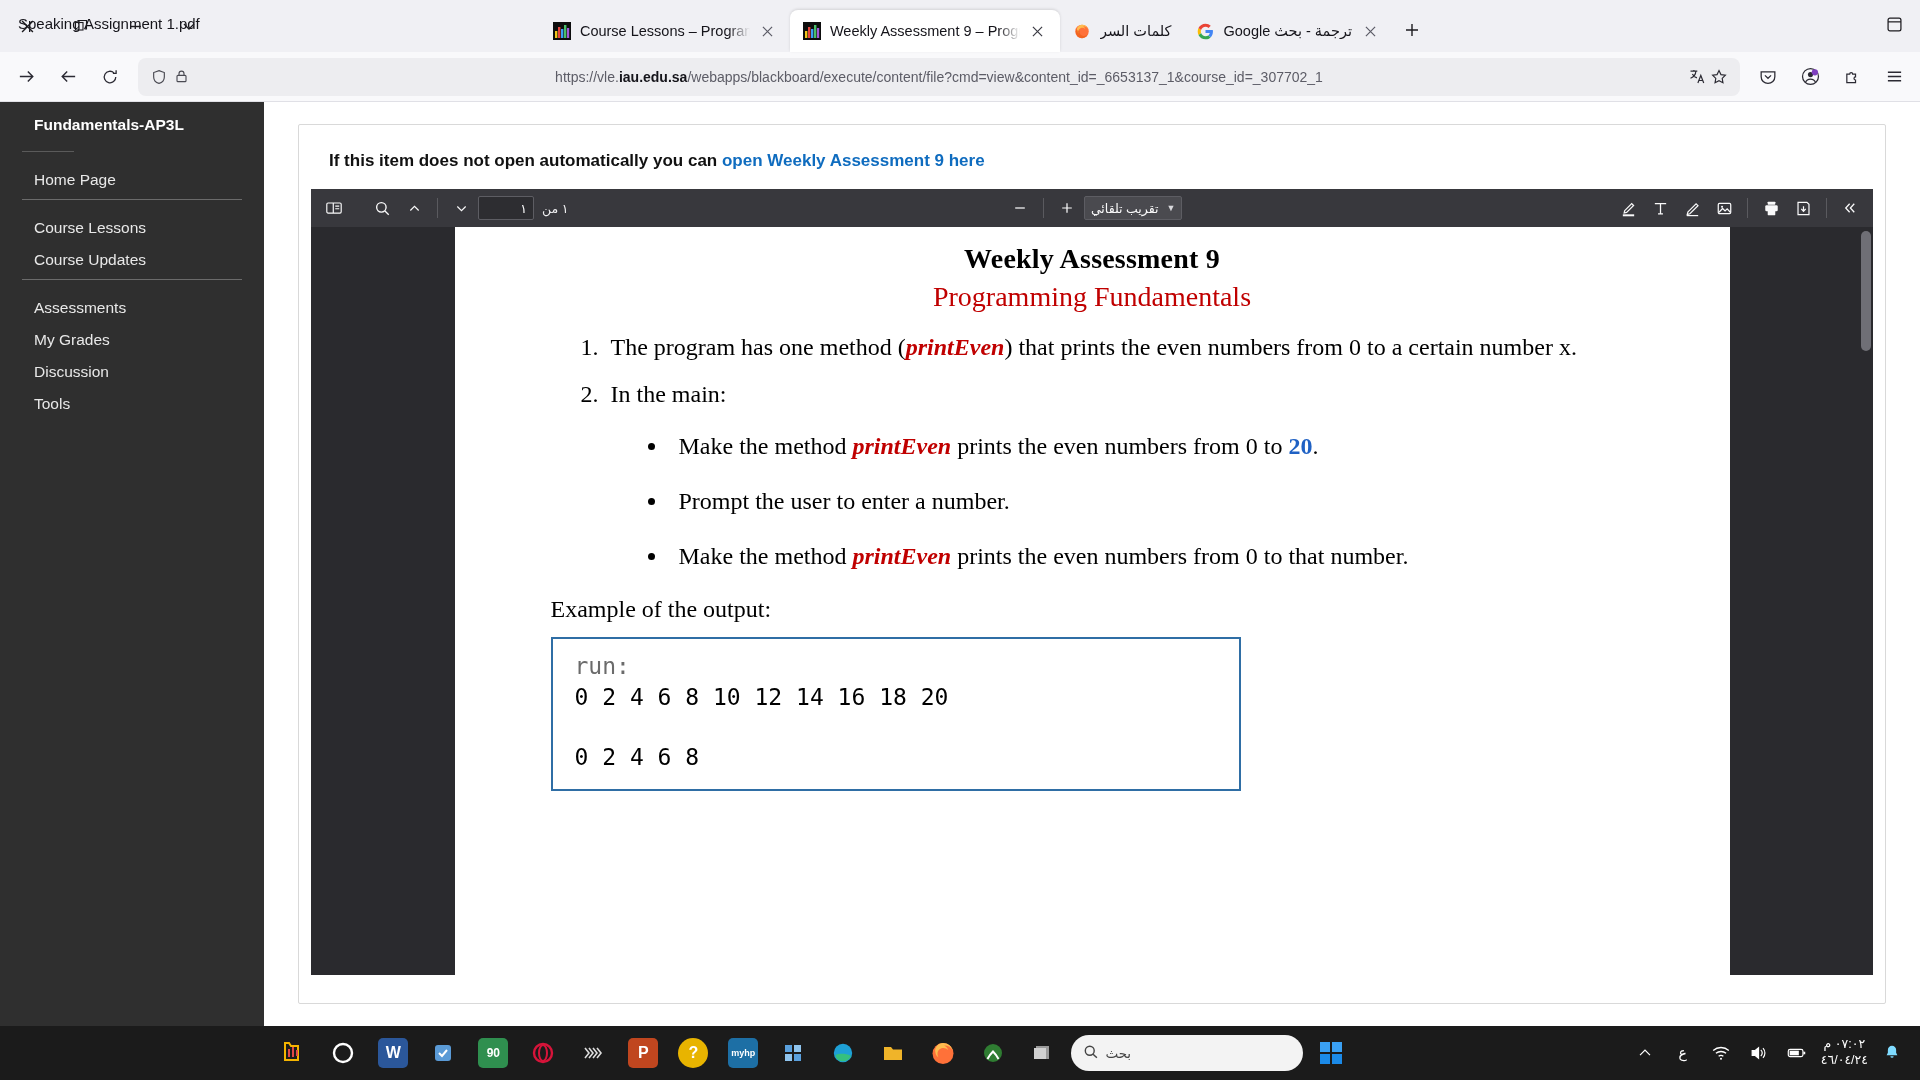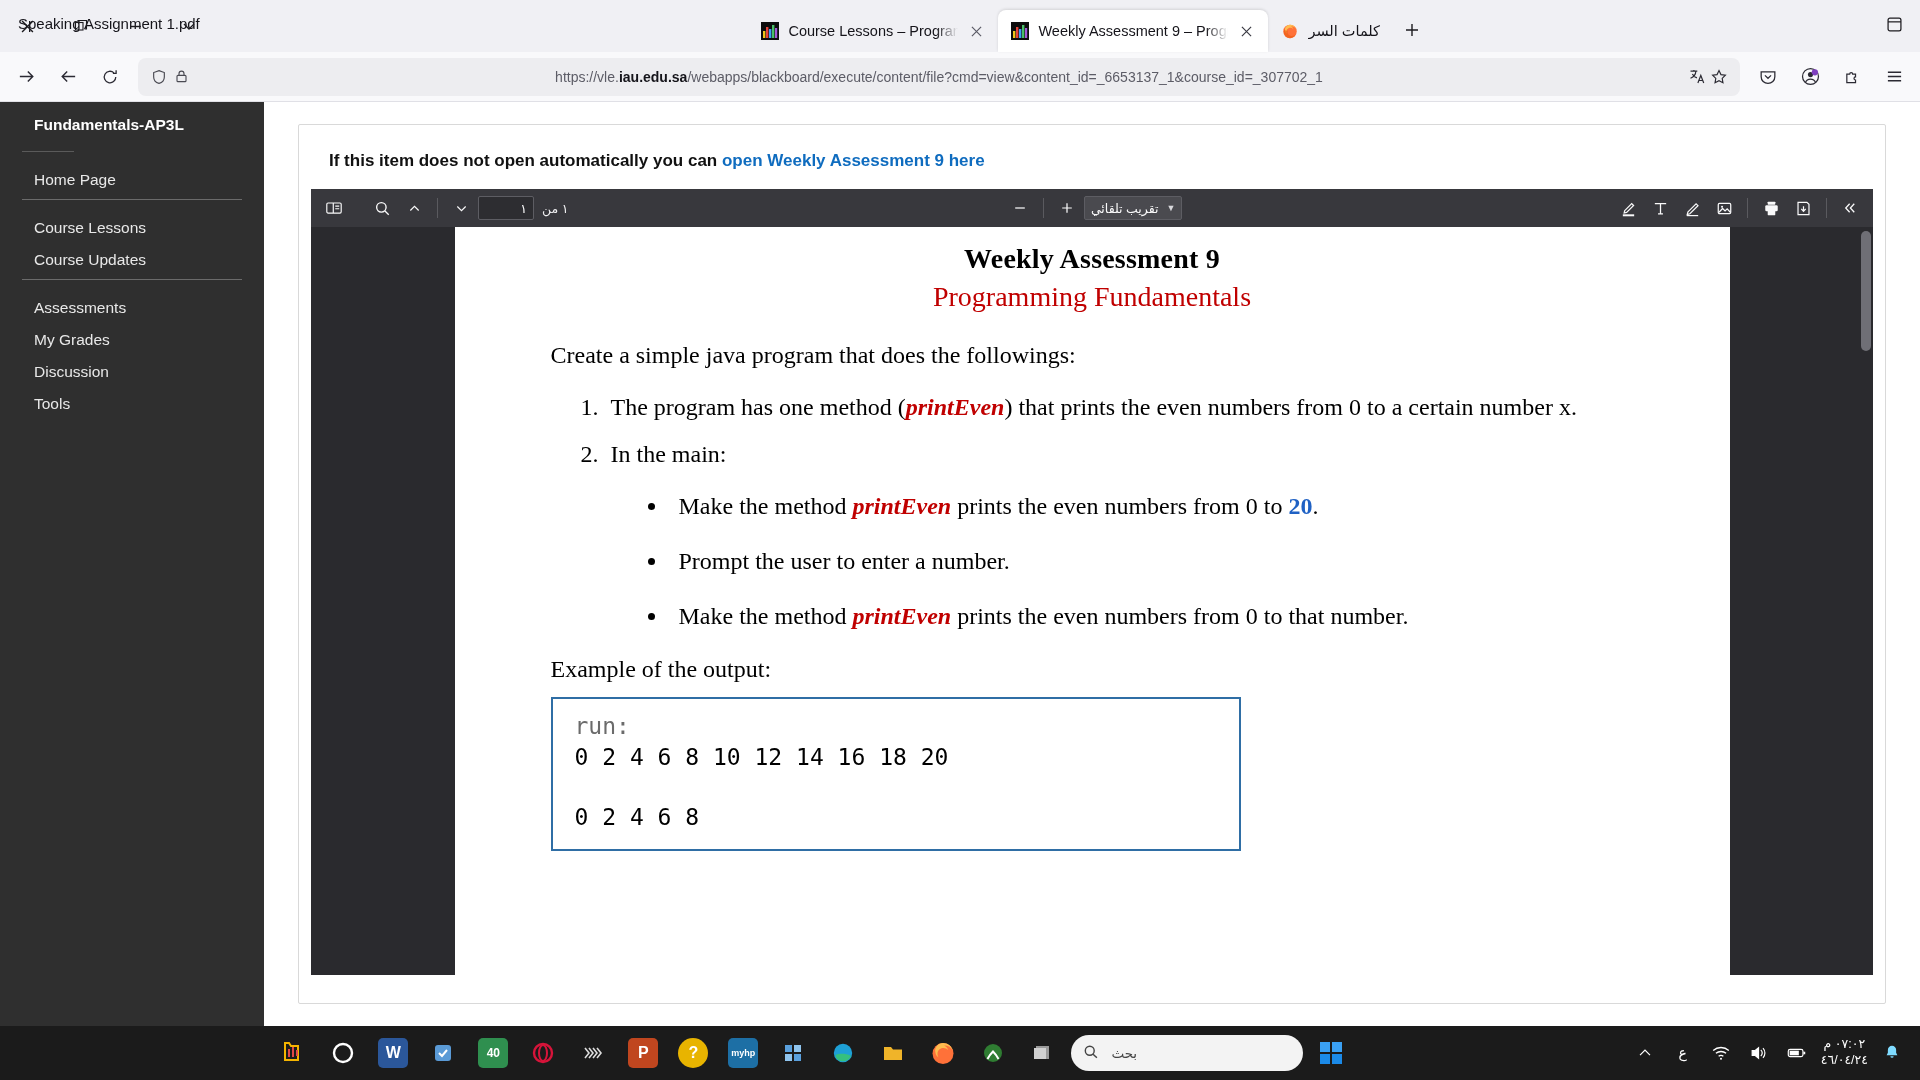--- a/index.html
+++ b/index.html
@@ -96,21 +96,21 @@
   .taskbar{height:54px;background:#1b1b1b;display:flex;align-items:center;direction:rtl;padding:0 6px;gap:4px;}
   .tb-left{display:flex;align-items:center;gap:10px;direction:rtl;padding:0 8px;}
   .tray-clock{font-size:12.5px;line-height:1.25;color:#fff;text-align:center;direction:rtl;}
   .tray-ic{width:28px;height:28px;display:flex;align-items:center;justify-content:center;color:#fff;}
   .tb-center{flex:1 1 auto;display:flex;align-items:center;justify-content:center;gap:6px;direction:ltr;}
   .app{width:44px;height:44px;border-radius:6px;display:flex;align-items:center;justify-content:center;
        position:relative;}
   .app .glyph{width:30px;height:30px;border-radius:5px;display:flex;align-items:center;justify-content:center;
               font-size:16px;font-weight:700;color:#fff;font-family:"Liberation Sans",sans-serif;}
   .searchbox{width:232px;height:36px;background:#f3f3f3;border-radius:18px;display:flex;align-items:center;
-             direction:rtl;justify-content:flex-end;gap:12px;padding:7px 12px;color:#444;font-size:13.5px;}
+             direction:rtl;justify-content:flex-end;gap:6px;padding:7px 12px;color:#444;font-size:13.5px;}
   .winlogo{width:22px;height:22px;display:grid;grid-template-columns:1fr 1fr;grid-template-rows:1fr 1fr;gap:2px;}
   .winlogo i{display:block;background:#3aa0f3;}
   .winlogo i:nth-child(3),.winlogo i:nth-child(4){background:#1b8ae8;}
 </style>
 </head>
 <body>
 
 <div class="browser">
 
   <div class="tabstrip">
@@ -140,20 +140,36 @@
     </div>
 
     <div style="width:480px;"></div>
 
     <div class="newtab">
       <svg width="16" height="16" viewBox="0 0 16 16">
           <path d="M8 2v12M2 8h12" stroke="#1c1b1f" stroke-width="1.4"></path>
         </svg>
     </div>
 
+    <div class="tab">
+      <div class="tclose">
+        <svg width="11" height="11" viewBox="0 0 12 12">
+            <path d="M1 1L11 11M11 1L1 11" stroke="#5b5b66" stroke-width="1.3"></path>
+          </svg>
+      </div>
+      <div class="tlabel rtl">ترجمة - بحث Google</div>
+      <div class="favicon">
+        <svg width="17" height="17" viewBox="0 0 48 48">
+          <path fill="#4285F4" d="M45 24c0-1.6-.1-2.7-.4-4H24v8h12c-.3 2-1.6 5-4.5 7l7 5.4C42.6 36.6 45 30.9 45 24z"></path>
+          <path fill="#34A853" d="M24 46c6 0 11-2 14.6-5.4l-7-5.4C29.7 36.4 27.1 37.2 24 37.2c-5.8 0-10.7-3.9-12.5-9.2l-7.3 5.6C7.9 41.2 15.3 46 24 46z"></path>
+          <path fill="#FBBC05" d="M11.5 28c-.5-1.4-.8-2.9-.8-4s.3-2.6.7-4l-7.3-5.6C2.8 17.3 2 20.6 2 24s.8 6.7 2.2 9.6l7.3-5.6z"></path>
+          <path fill="#EA4335" d="M24 10.8c3.3 0 6.2 1.1 8.5 3.3l6.3-6.3C35 4.2 30 2 24 2 15.3 2 7.9 6.8 4.2 14.4l7.3 5.6C13.3 14.7 18.2 10.8 24 10.8z"></path>
+        </svg>
+      </div>
+    </div>
 
     <div class="tab" style="min-width:0;max-width:170px;">
       <div class="tlabel rtl">كلمات السر</div>
       <div class="favicon">
         <svg width="18" height="18" viewBox="0 0 24 24">
           <circle cx="12" cy="12.5" r="9" fill="#ff7139"></circle>
           <path d="M12 3.5c4.2 0 7.5 2.6 8.4 6.4-1.4-3-4.3-4.6-7.4-4.3 1.9.9 3 2.3 3.4 3.9-1.4-1.6-3.6-2.3-5.8-1.5-2.4.9-3.6 3-3.3 5.2.2 1.6 1 2.6 1 2.6-1.6-.8-2.6-2.4-2.8-4.2C4.4 7.6 7.8 3.5 12 3.5z" fill="#ffbd4f"></path>
           <path d="M5 9.2c-.9 1.3-1.4 2.9-1.3 4.6C4 18.5 7.8 21.8 12.3 21.6c3.6-.2 6.5-2.6 7.5-5.8-1.3 2-3.4 3.2-5.9 3-3-.3-5.1-2.5-5.2-5 0-1.4.6-2.4.6-2.4-1.6.5-3.1 1-4.3-2.2z" fill="#e8590c" opacity=".55"></path>
         </svg>
       </div>
@@ -398,21 +414,20 @@
                   <path d="M9.2 4.4v11.2M11.4 8h4.4M11.4 10.8h4.4"></path>
               </svg>
             </div>
           </div>
 
           <div class="pdf-stage">
             <div class="pdf-page">
               <div class="pdf-inner">
                 <div class="doc-h1">Weekly Assessment 9</div>
                 <div class="doc-h2">Programming Fundamentals</div>
-                <div class="doc-p">Create a simple java program that does the followings:</div>
 
                 <ol class="doc-ol">
                   <li>
                     <span>The program has one method (</span><span class="bi-red">printEven</span><span>) that prints the even numbers from 0 to a certain number x.</span>
                   </li>
                   <li>
                     <span>In the main:</span>
                     <ul class="doc-ul">
                       <li>
                         <span>Make the method </span><span class="bi-red">printEven</span><span> prints the even numbers from 0 to </span><span class="b-blue">20</span><span>.</span>
@@ -503,21 +518,21 @@
     <div class="app">
         <div class="glyph" style="background:#2b579a;">W</div>
       </div>
     <div class="app">
       <svg width="26" height="26" viewBox="0 0 26 26">
           <rect x="5" y="5" width="16" height="16" rx="3" fill="#5a9ad6"></rect>
           <path d="M9 13l3 3 5-6" stroke="#fff" stroke-width="2" fill="none"></path>
         </svg>
     </div>
     <div class="app">
-        <div class="glyph" style="background:#2f8f4f;font-size:12px;">40</div>
+        <div class="glyph" style="background:#2f8f4f;font-size:12px;">90</div>
       </div>
     <div class="app">
       <svg width="26" height="26" viewBox="0 0 26 26">
           <ellipse cx="13" cy="13" rx="9" ry="9" fill="none" stroke="#d7143a" stroke-width="2.4"></ellipse>
           <ellipse cx="13" cy="13" rx="4" ry="8" fill="none" stroke="#d7143a" stroke-width="2"></ellipse>
         </svg>
     </div>
     <div class="app">
       <svg width="26" height="26" viewBox="0 0 26 26" fill="none" stroke="#ddd" stroke-width="1.6">
           <path d="M5 8l4 5-4 5M13 8l4 5-4 5M9 8l4 5-4 5M17 8l4 5-4 5"></path>

